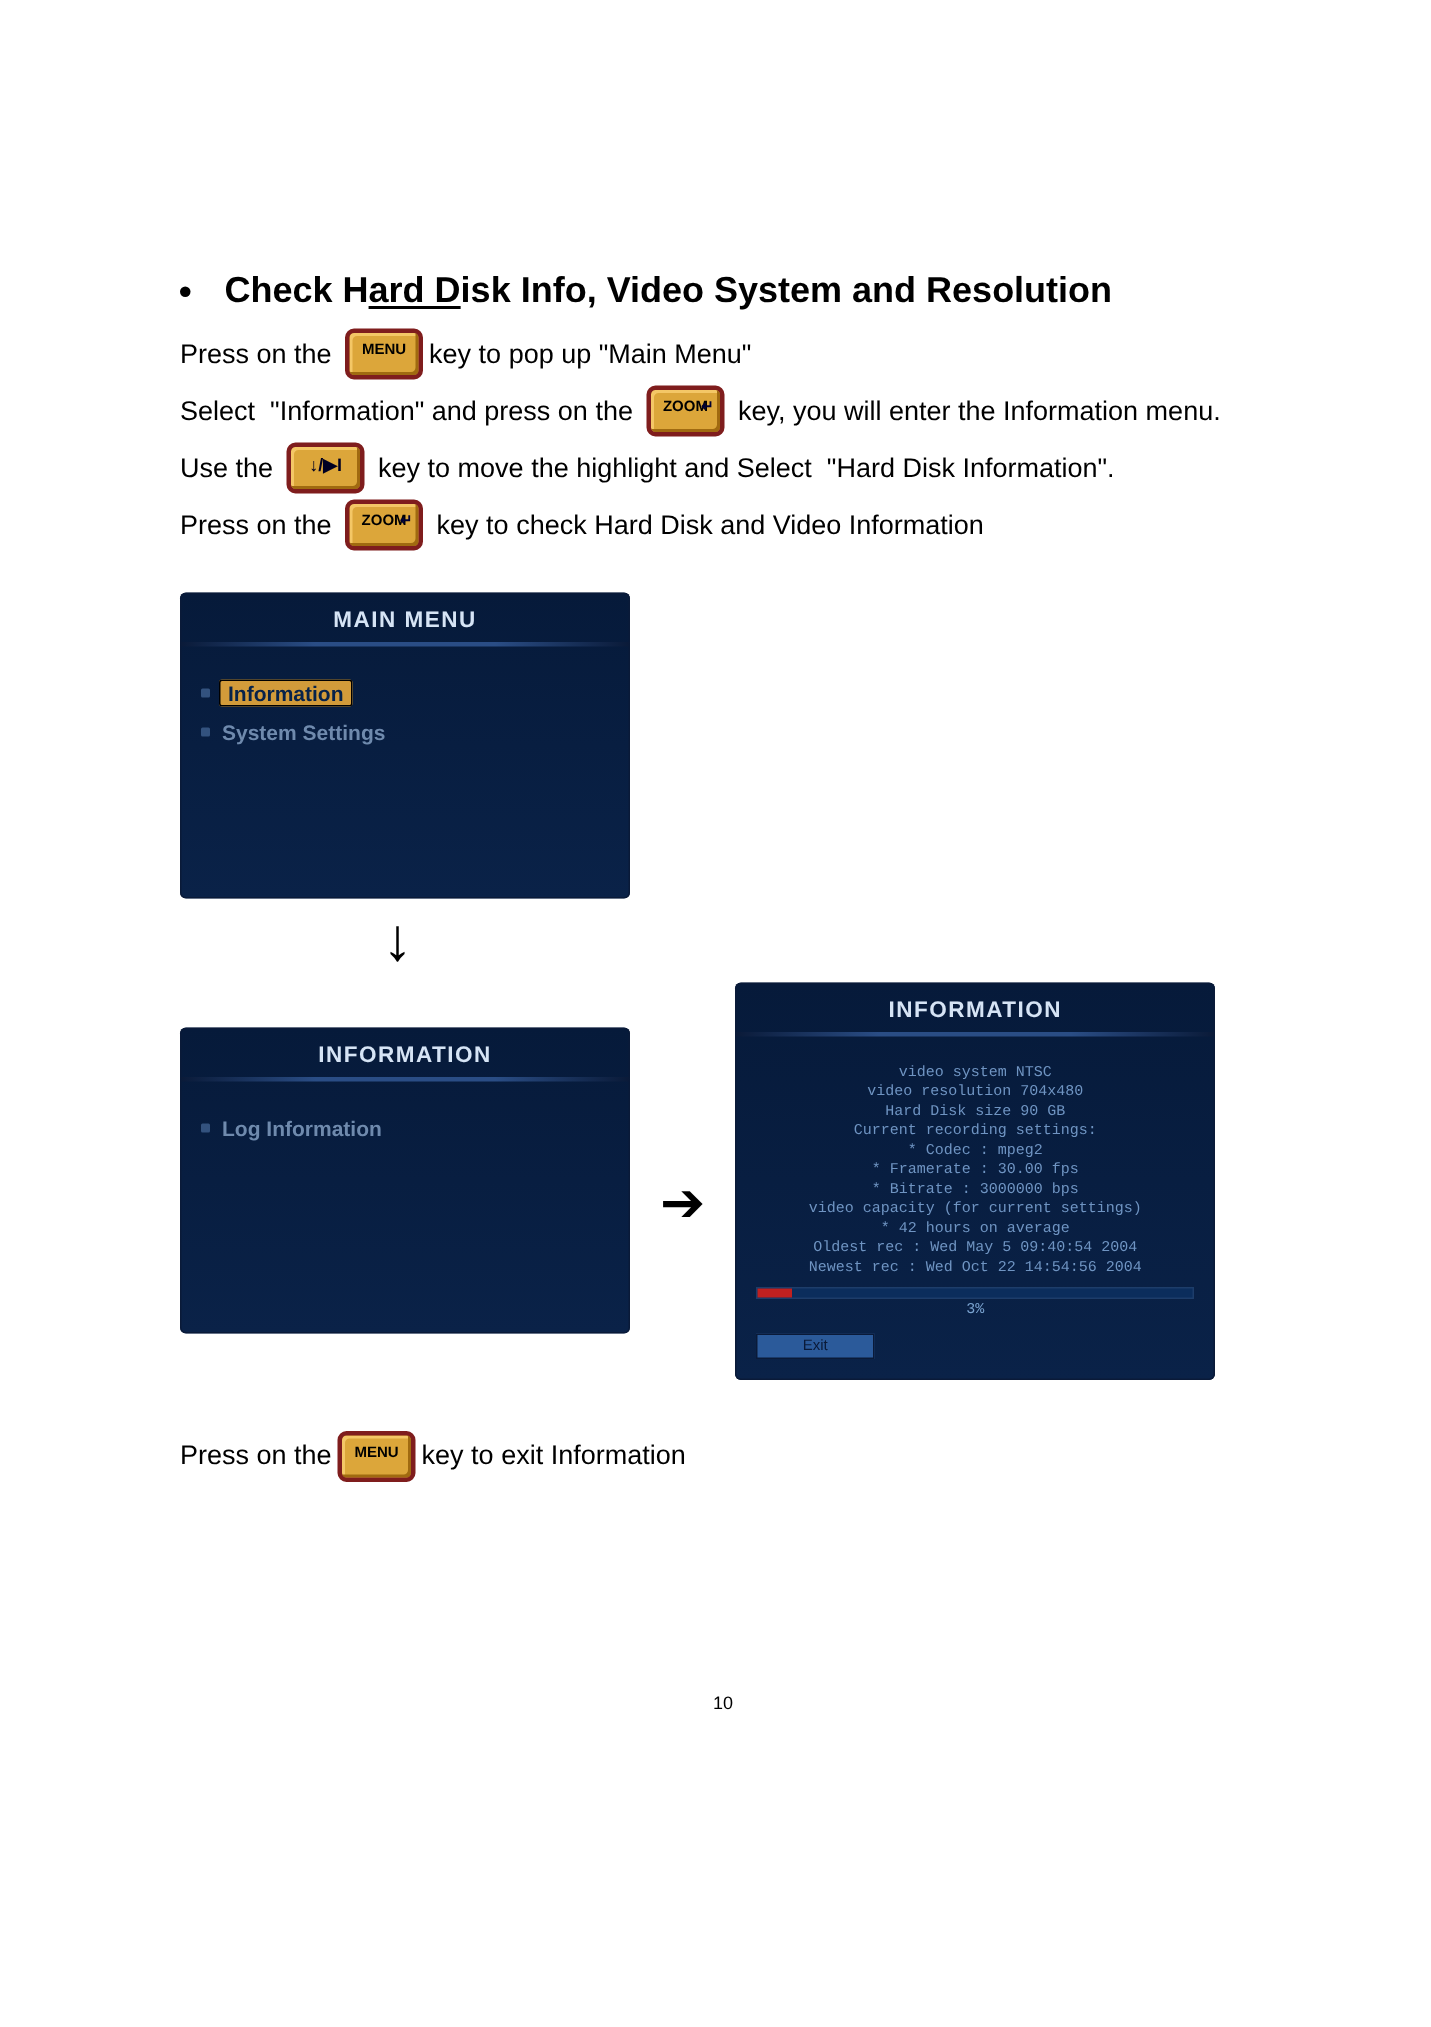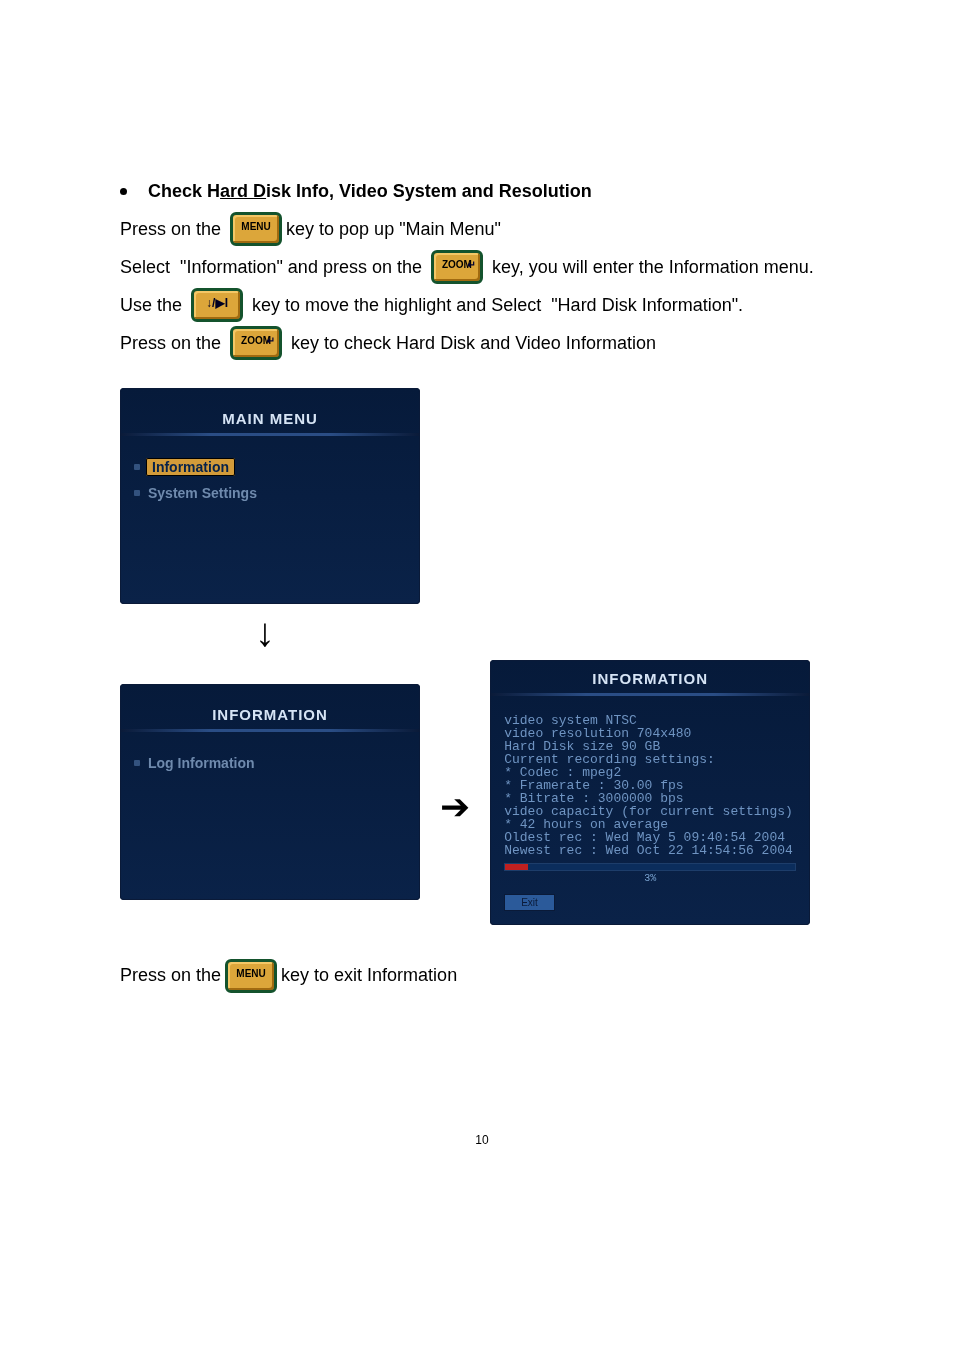--- a/index.html
+++ b/index.html
@@ -9,21 +9,21 @@
     font-family: Arial, Helvetica, sans-serif;
     color: #000000;
     width: 954px;
   }
   .page {
     padding: 180px 110px 60px 120px;
     box-sizing: border-box;
     width: 954px;
   }
   .bullet-line {
-    font-size: 18px;
+    font-size: 24px;
     font-weight: bold;
     margin-bottom: 10px;
   }
   .bullet-line .dot {
     display: inline-block;
     width: 7px;
     height: 7px;
     background: #000;
     border-radius: 50%;
     vertical-align: middle;
@@ -45,21 +45,21 @@
     gap: 4px;
   }
   .para span { white-space: pre; }
   .keycap {
     display: inline-flex;
     align-items: center;
     justify-content: center;
     width: 46px;
     height: 28px;
     background: #dca63a;
-    border: 3px solid #14532d;
+    border: 3px solid #7f1d1d;
     border-radius: 6px;
     font-size: 10px;
     font-weight: bold;
     color: #000;
     box-shadow: inset -2px -2px 0 #a06a10, inset 2px 2px 0 #f4c766;
     position: relative;
     flex-shrink: 0;
   }
   .keycap.zoom::after {
     content: "↵";
@@ -75,21 +75,21 @@
     color: #002;
   }
 
   .figures {
     margin-top: 28px;
   }
   .panel {
     width: 300px;
     background: linear-gradient(#061a3a, #0a2248);
     border-radius: 4px;
-    padding: 12px 0 14px 0;
+    padding: 0 0 14px 0;
     box-shadow: 0 0 0 1px #0a1a38 inset;
     color: #9fb7d8;
   }
   .panel-title {
     font-family: "Trebuchet MS", Arial, sans-serif;
     font-weight: bold;
     font-size: 15px;
     color: #d6e4f5;
     text-align: center;
     padding: 10px 0 6px 0;
@@ -147,23 +147,24 @@
     padding: 0 0 14px 0;
     box-shadow: 0 0 0 1px #0a1a38 inset;
     color: #6a90c0;
     font-family: "Courier New", monospace;
   }
   .info-panel .panel-title {
     font-family: "Trebuchet MS", Arial, sans-serif;
   }
   .info-lines {
     padding: 0 14px;
-    font-size: 13px;
+    font-size: 10px;
     line-height: 13px;
     color: #6f94c2;
+    text-align: center;
   }
   .info-lines .ln {
     white-space: nowrap;
   }
   .progress-wrap {
     margin: 6px 14px 6px 14px;
   }
   .progress {
     height: 6px;
     background: #0b2d5c;
@@ -178,21 +179,21 @@
   }
   .progress-pct {
     text-align: center;
     font-size: 10px;
     color: #7aa3d0;
     margin-top: 2px;
   }
   .exit-btn {
     display: inline-block;
     margin: 4px 0 0 14px;
-    padding: 2px 16px;
+    padding: 2px 30px;
     background: #2b5a9a;
     color: #0a1a38;
     font-size: 10px;
     font-family: Arial, sans-serif;
     border: 1px solid #0a1a38;
   }
 
   .footer-line {
     margin-top: 34px;
     font-size: 18px;

